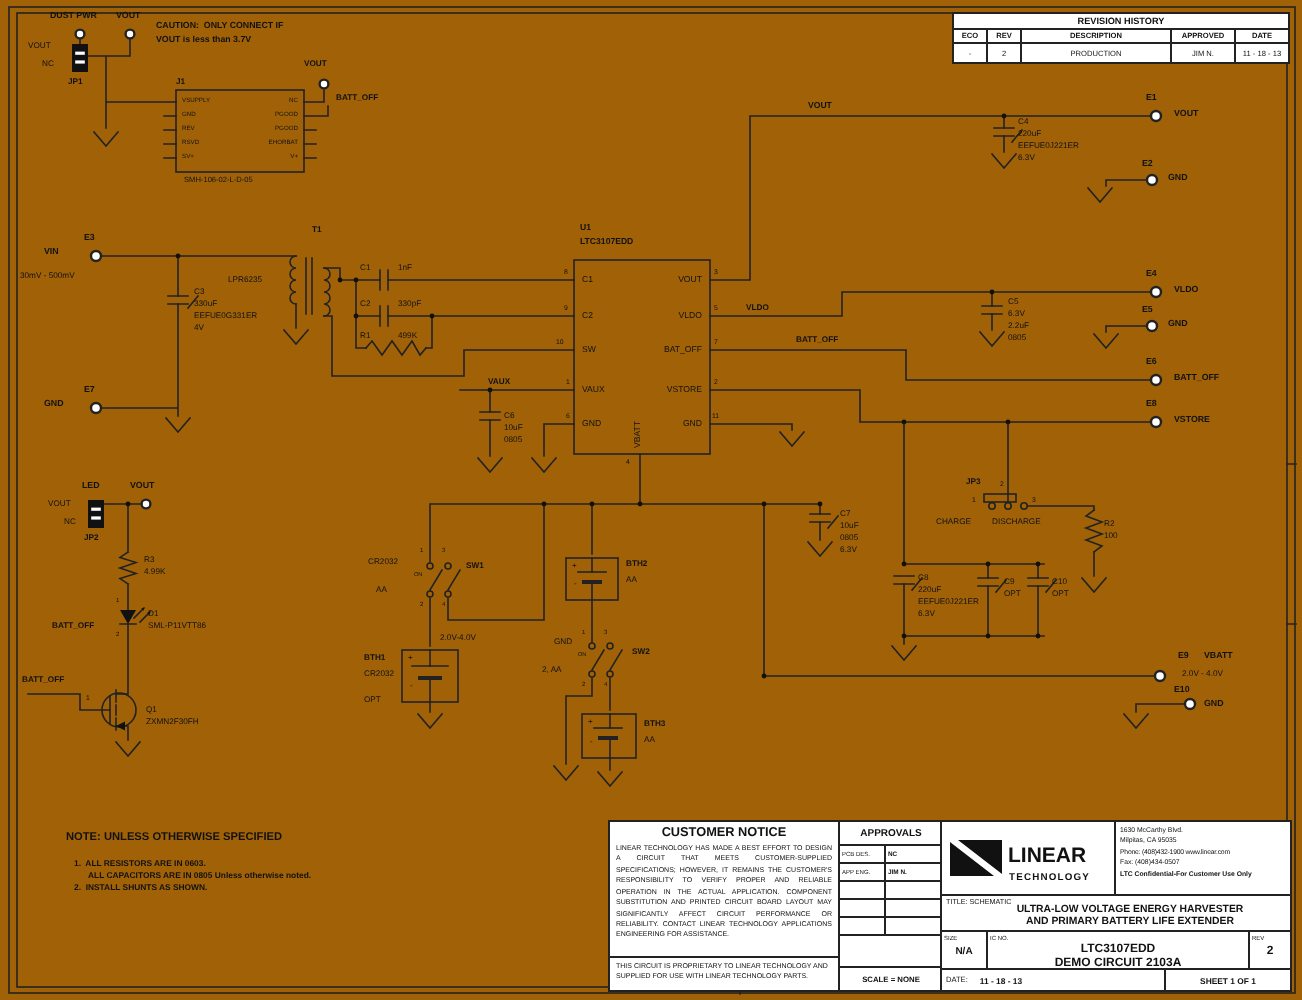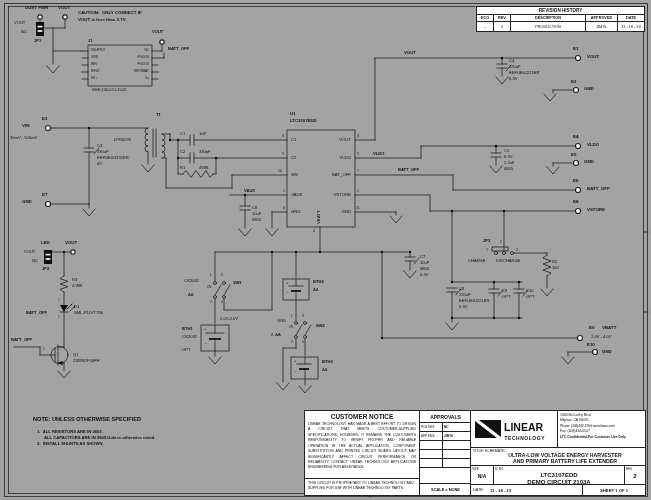--- a/index.html
+++ b/index.html
@@ -1,16 +1,16 @@
 <!DOCTYPE html>
 <html><head>
 <meta charset="utf-8">
 <style>
   html,body{margin:0;padding:0;background:#ffffff;}
-  #page{position:relative;width:651px;height:500px;background:#a3a3a3;overflow:hidden;
+  #page{position:relative;width:651px;height:500px;background:#a16207;overflow:hidden;
         font-family:"Liberation Sans",sans-serif;color:#111;}
   #art{position:absolute;left:0;top:0;}
   .lb{position:absolute;white-space:pre;line-height:1;color:#111;}
   
   #rev{position:absolute;left:476px;top:6px;width:167px;height:24px;border:1px solid #222;
        background:#fff;display:flex;flex-direction:column;font-size:3.8px;}
   #rev .tt{height:7px;border-bottom:1px solid #222;display:flex;align-items:center;justify-content:center;
        font-weight:bold;font-size:4.6px;}
   #rev .r{display:flex;flex:1;}
   #rev .r.h{max-height:7px;font-weight:bold;}

